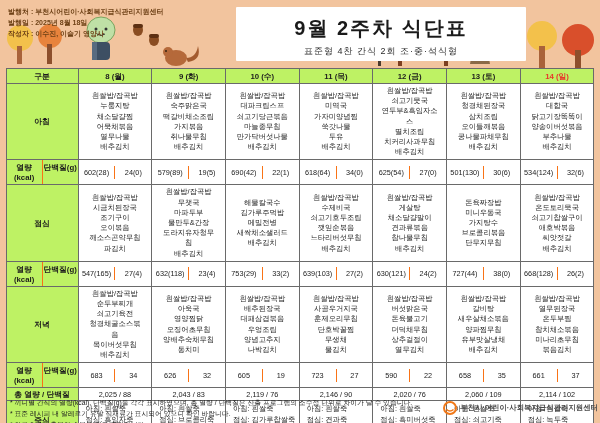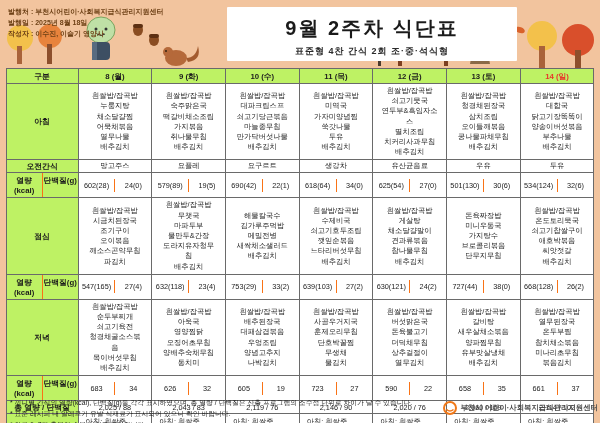--- a/index.html
+++ b/index.html
@@ -6,26 +6,26 @@
   body{
     width:600px;height:423px;position:relative;overflow:hidden;
     background:#f2c49e;
     font-family:"Liberation Sans","DejaVu Sans",sans-serif;
     color:#222;
   }
   
   .banner{position:relative;height:68px;}
   .meta{position:absolute;left:8px;top:6px;font-size:7px;font-weight:bold;color:#6e4116;line-height:1.6;z-index:3;}
   .titlebox{
-    position:absolute;left:227px;top:7px;width:290px;height:54px;
+    position:absolute;left:236px;top:7px;width:290px;height:54px;
     background:#ffffff;border-radius:1px;text-align:center;box-sizing:border-box;
     padding-top:8px;z-index:2;
   }
   .title{font-size:20px;font-weight:bold;color:#1a1a1a;letter-spacing:2px;}
-  .subtitle{font-size:9px;font-weight:bold;color:#2b2b2b;margin-top:3px;letter-spacing:1px;}
+  .subtitle{font-size:9px;font-weight:normal;color:#2b2b2b;margin-top:3px;letter-spacing:1px;}
   .deco{position:absolute;z-index:1;}
   
   table{
     border-collapse:collapse;margin:0 auto;width:588px;table-layout:fixed;
     background:#ffffff;font-size:7.3px;border:1.5px solid #444;
   }
   td,th{border:1px solid #6a6a6a;padding:0;text-align:center;vertical-align:middle;overflow:hidden;}
   th,.rl{background:#bef264;font-weight:bold;font-size:7.8px;color:#1c1c1c;}
   .menu{white-space:pre-line;line-height:1.4;padding:2px 8px;}
   .snack{font-size:7.3px;}
@@ -167,30 +167,20 @@
 오이들깨볶음
 콩나물파채무침
 배추김치</td>
     <td class="menu">흰쌀밥/잡곡밥
 대합국
 닭고기장똑똑이
 양송이버섯볶음
 부추나물
 배추김치</td>
   </tr>
-  <tr style="height:13px">
-    <td class="rl">오전간식</td>
-    <td class="snack">망고주스</td>
-    <td class="snack">요플레</td>
-    <td class="snack">요구르트</td>
-    <td class="snack">생강차</td>
-    <td class="snack">유산균음료</td>
-    <td class="snack">우유</td>
-    <td class="snack">두유</td>
-  </tr>
   <tr style="height:14px">
     <td class="rl">
           <div class="split">
       <span>열량(kcal)</span>
       <span>단백질(g)</span>
           </div>
         </td>
     <td>
           <div class="split">
             <span>602(28)</span>

